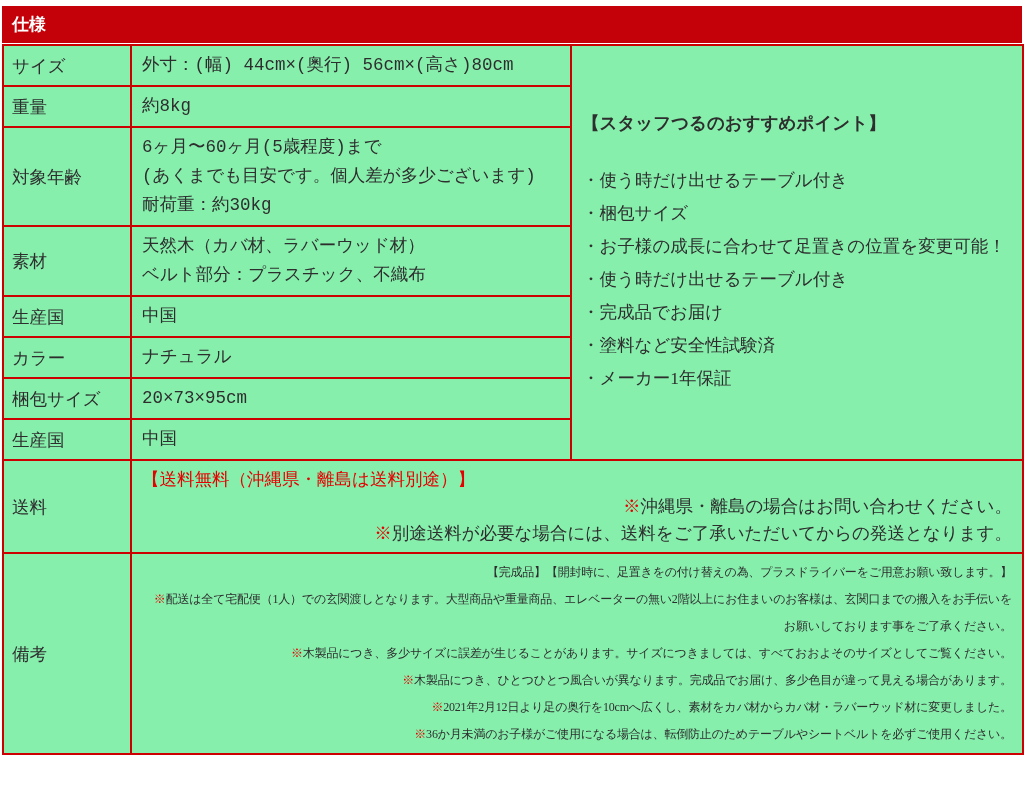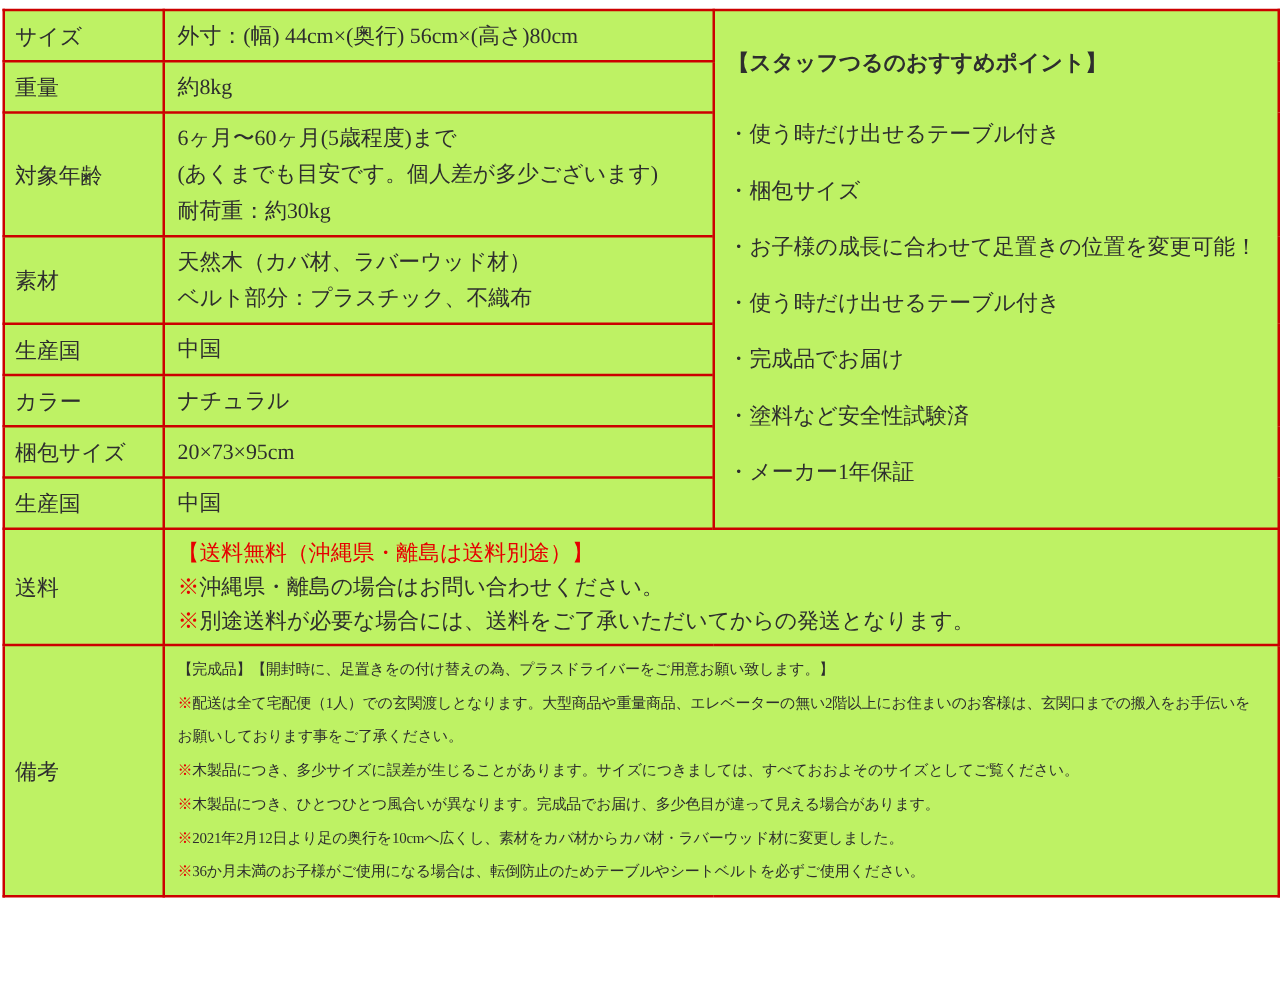--- a/index.html
+++ b/index.html
@@ -34,36 +34,39 @@
     margin-top:1px;
   }
   .spec-table th,.spec-table td{
     border:2px solid var(--border);
     font-weight:normal;
     text-align:left;
     vertical-align:middle;
     font-size:17.5px;
     padding:5px 10px;
     box-sizing:border-box;
-    background:#bef264;
+    background:#86efac;
   }
   .spec-table th{padding-left:8px;}
-  .line{line-height:29px;}
-  .note{line-height:27px;}
+  .line{line-height:29px;font-family:Liberation Mono, monospace;}
+  .note{line-height:27px;text-align:right;}
   .remarks-cell .note{font-size:12px;letter-spacing:-0.2px;}
   .kome{color:var(--red);}
   .headline{color:var(--red);line-height:27px;}
   .recommend{vertical-align:middle;padding-left:13px;}
   .rec-heading{line-height:27px;margin-bottom:27px;font-weight:bold;}
-  .rec-item{line-height:33px;margin-top:12px;}
+  .rec-item{line-height:33px;}
 </style>
 </head>
 <body>
 
 <div class="page">
+  <div class="header-bar">
+    <span>仕様</span>
+  </div>
   <table class="spec-table">
     <colgroup>
       <col style="width:128px">
       <col style="width:440px">
       <col style="width:452px">
     </colgroup>
     <tbody id="spec-body">
         <tr>
           <th>サイズ</th>
           <td>

